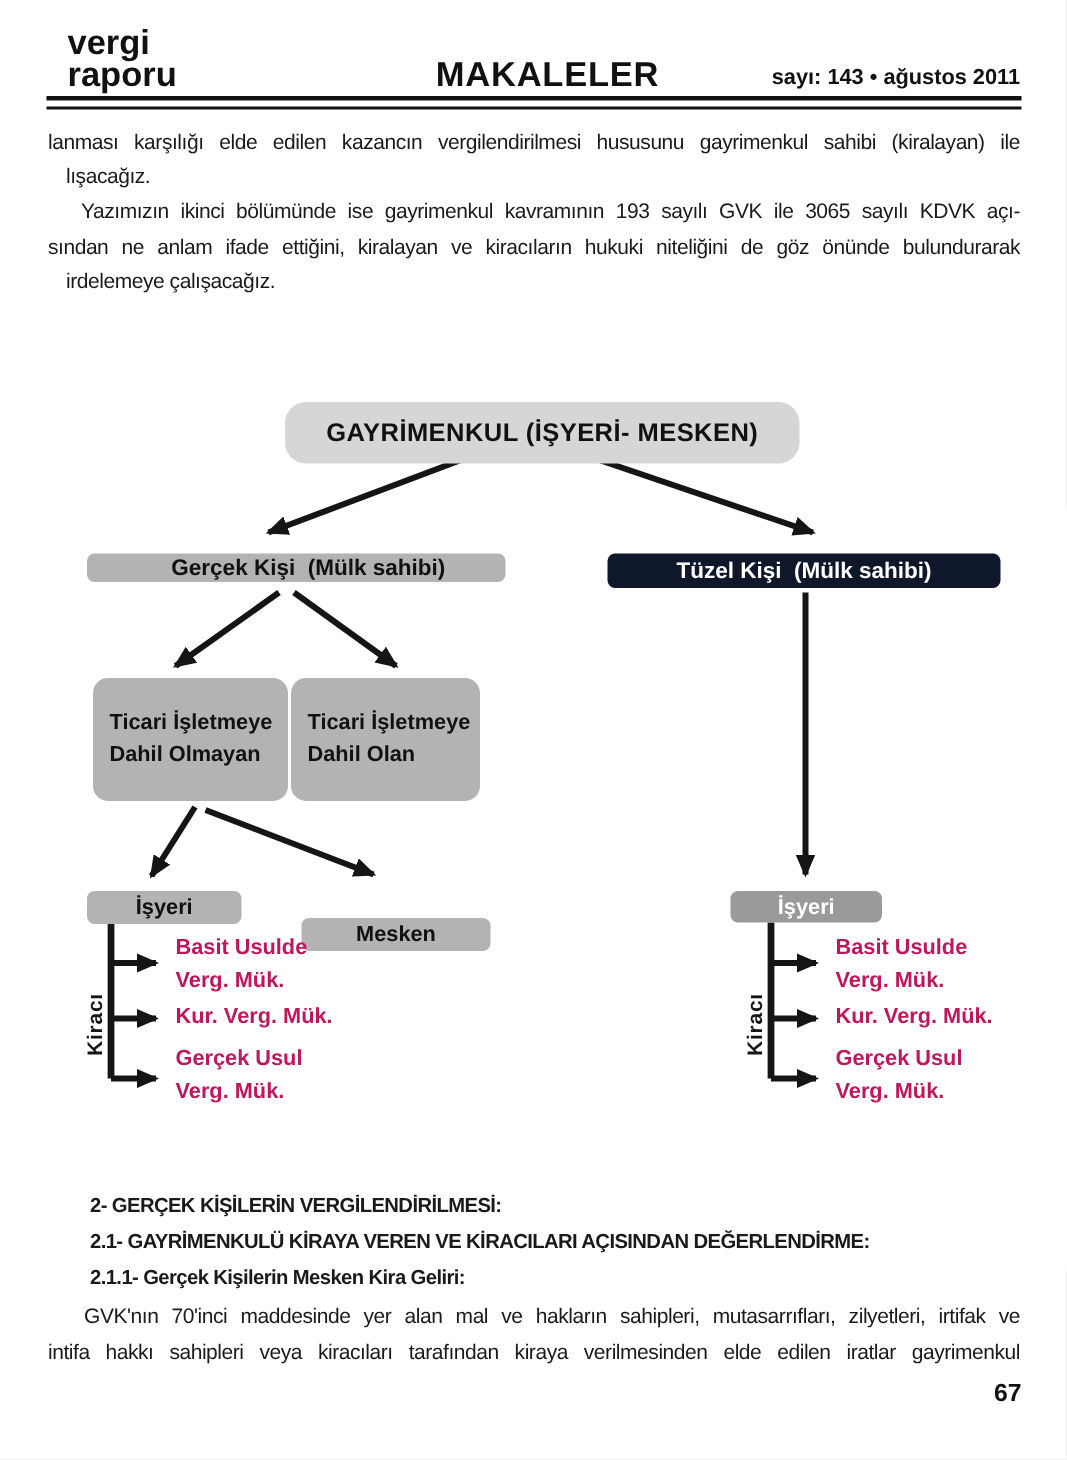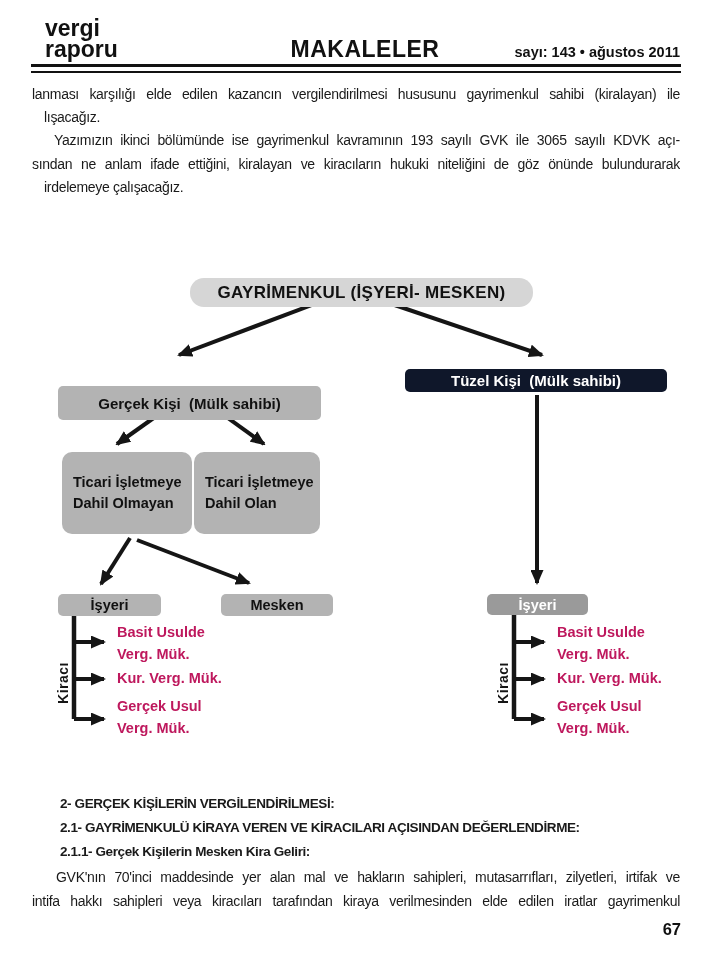--- a/index.html
+++ b/index.html
@@ -20,30 +20,30 @@
   .bline { white-space:nowrap; overflow:hidden; }
   .jline { text-align:justify; text-align-last:justify; }
   .lline { text-align:left; text-align-last:left;margin-left:12px; }
   .ind22 { padding-left:22px; }
   .ind24 { padding-left:24px; }
 
   
   .box { position:absolute; background:#b3b3b3; border-radius:5px; font-weight:bold;
          display:flex; align-items:center; justify-content:center; color:#111; }
   .ws-pre { white-space:pre; }
-  #root-box   { left:190px; top:278px; width:343px; height:29px; background:#d6d6d6; border-radius:14px; font-size:17px; letter-spacing:0.3px; }
-  #gercek-box { left:58px;  top:386px; width:263px; height:34px; font-size:15px; }
+  #root-box   { left:190px; top:268px; width:343px; height:41px; background:#d6d6d6; border-radius:14px; font-size:17px; letter-spacing:0.3px; }
+  #gercek-box { left:58px;  top:369px; width:263px; height:19px; font-size:15px;padding-left:16px; }
   #tuzel-box  { left:405px; top:369px; width:262px; height:23px; background:#0f172a; color:#fff; font-size:15px; }
   .big-box    { width:130px; height:82px; border-radius:10px; font-size:14.5px; line-height:21px;
                 justify-content:flex-start; padding-left:11px; box-sizing:border-box;
                 white-space:pre-line; text-align:left; }
   #olmayan-box { left:62px;  top:452px; }
   #olan-box    { left:194px; top:452px; width:126px; }
   #isyeri-left-box  { left:58px;  top:594px; width:103px; height:22px; font-size:14.5px; }
-  #mesken-box       { left:201px; top:594px; width:112px; height:22px; font-size:14.5px;margin-left:20px; }
+  #mesken-box       { left:201px; top:612px; width:126px; height:22px; font-size:14.5px; }
   #isyeri-right-box { left:487px; top:594px; width:101px; height:21px; background:#9a9a9a; color:#fff; font-size:14.5px; }
 
   .tenant-item { position:absolute; font-weight:bold; font-size:14.5px; line-height:21.5px; white-space:pre-line; color:#be185d; }
   .t-col-left  { left:117px; }
   .t-col-right { left:557px; }
   .t-row1 { top:622px; }
   .t-row2 { top:668px; }
   .t-row3 { top:696px; }
 
   .kiraci-label { position:absolute; width:60px; height:16px; font-weight:bold; font-size:14px;

